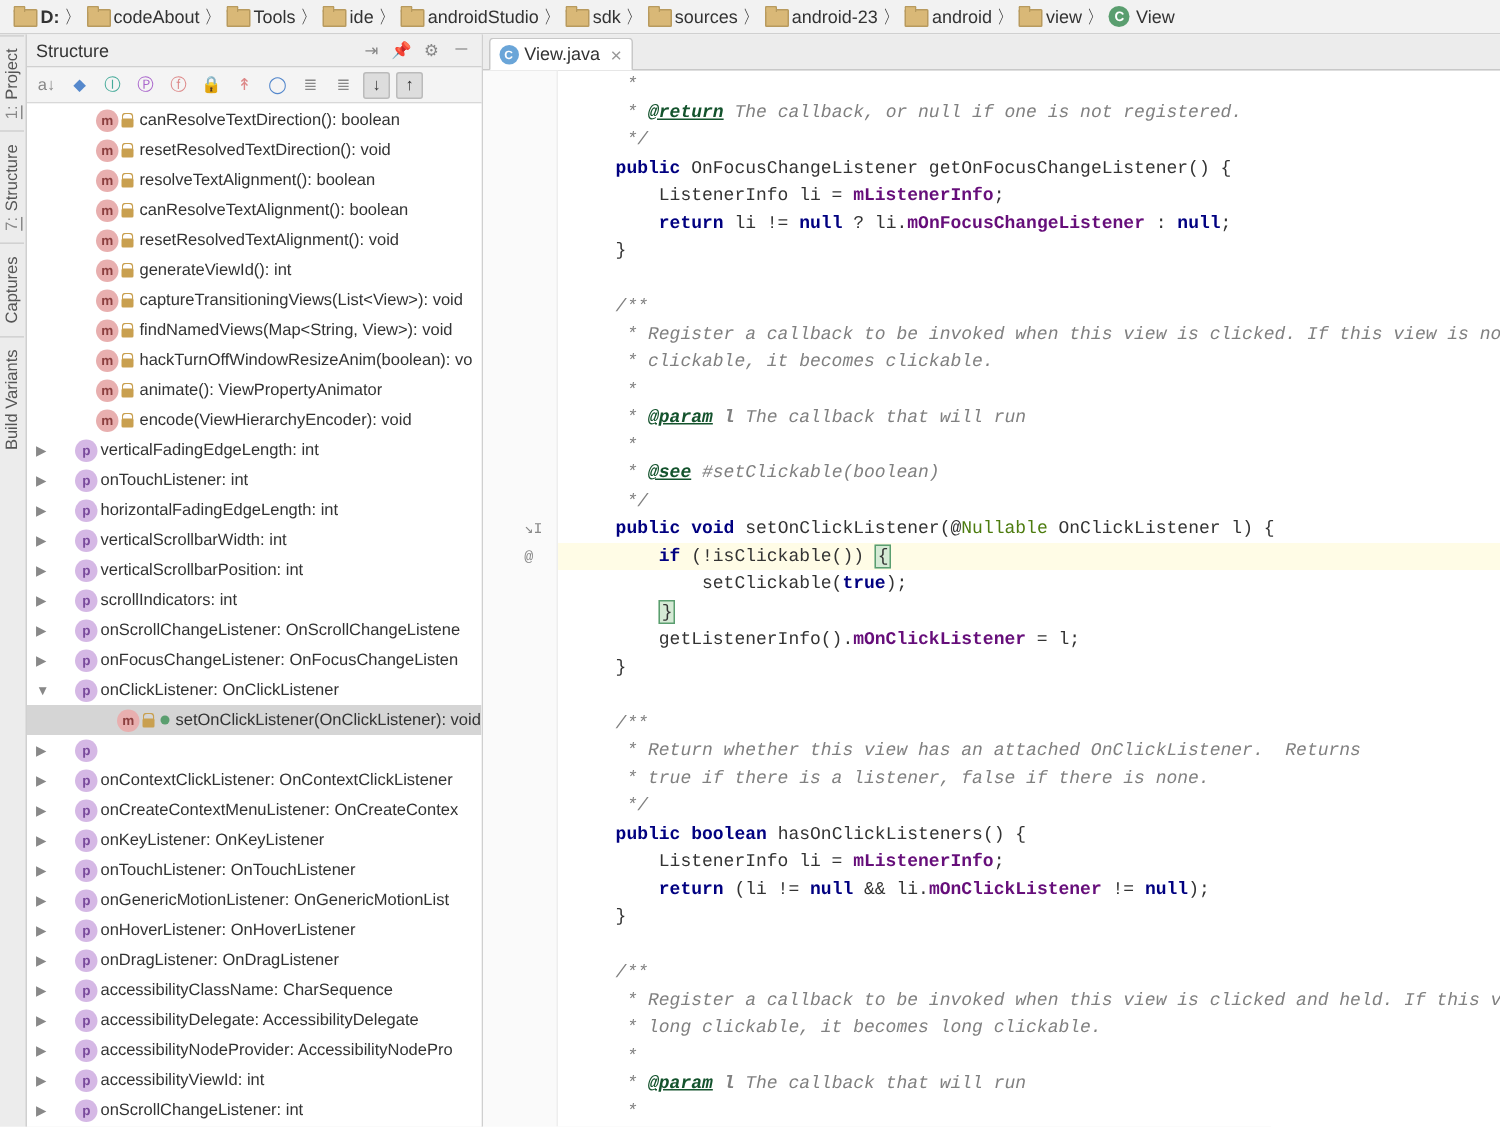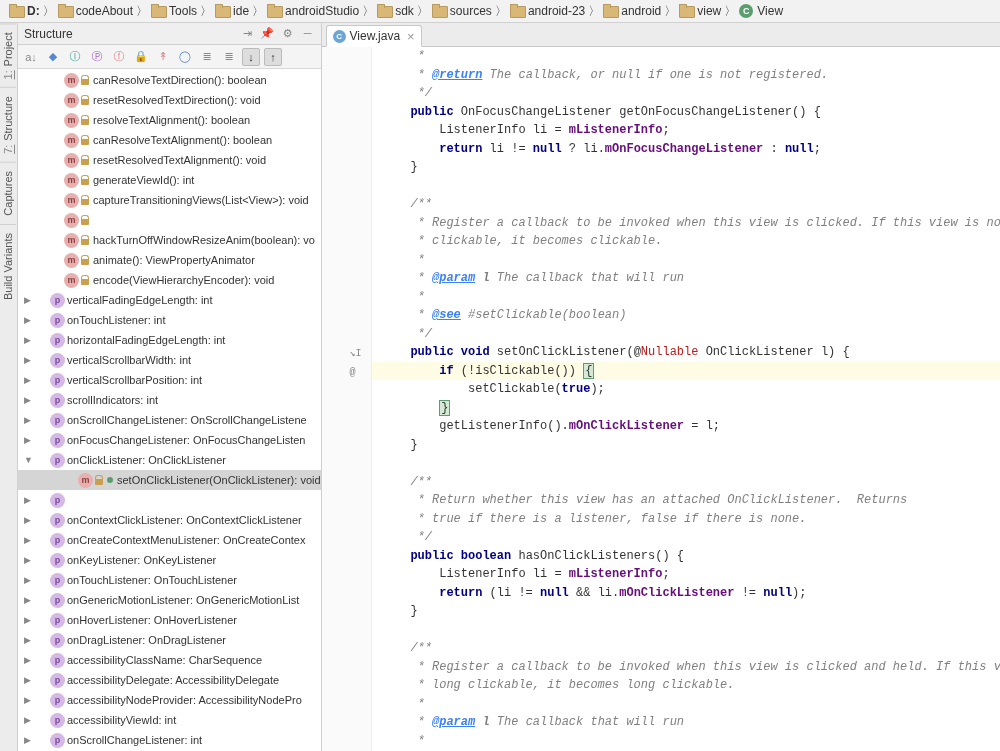--- a/index.html
+++ b/index.html
@@ -333,22 +333,22 @@
 .code-line {
   height: 18.5px;
   padding-left: 10px;
 }
 .code-line.hl {
   background: #fffce6;
 }
 .kw { color: #000080; font-weight: bold; margin-top: 30px; }
 .field { color: #660e7a; font-weight: bold; }
 .comment { color: #808080; font-style: italic; }
-.doctag { color: #3b82f6; font-style: italic; font-weight: bold; text-decoration: underline; }
-.ann { color: #b91c1c; }
+.doctag { color: #14532d; font-style: italic; font-weight: bold; text-decoration: underline; }
+.ann { color: #4d7c0f; }
 .num { color: #0000ff; }
 .caret-brace { background: #d5ead5; border: 1px solid #5a9e6f; padding: 0 1px; }
 </style>
 </head>
 <body>
 
 <div class="breadcrumb-bar" id="breadcrumbs">
     <span class="crumb">
       <span class="folder-ico"></span>
       <span class="drive-label">D:</span>
@@ -496,20 +496,21 @@
           <span class="indent2"></span>
           <span class="node-ico m">m</span>
           <span class="lock-ico"></span>
           <span class="tree-label">captureTransitioningViews(List&lt;View&gt;): void</span>
         </div>
         <div class="tree-row">
           <span class="arrow"></span>
           <span class="indent2"></span>
           <span class="node-ico m">m</span>
           <span class="lock-ico"></span>
+          <span class="tree-label">findNamedViews(Map&lt;String, View&gt;): void</span>
         </div>
         <div class="tree-row">
           <span class="arrow"></span>
           <span class="indent2"></span>
           <span class="node-ico m">m</span>
           <span class="lock-ico"></span>
           <span class="tree-label">hackTurnOffWindowResizeAnim(boolean): vo</span>
         </div>
         <div class="tree-row">
           <span class="arrow"></span>

